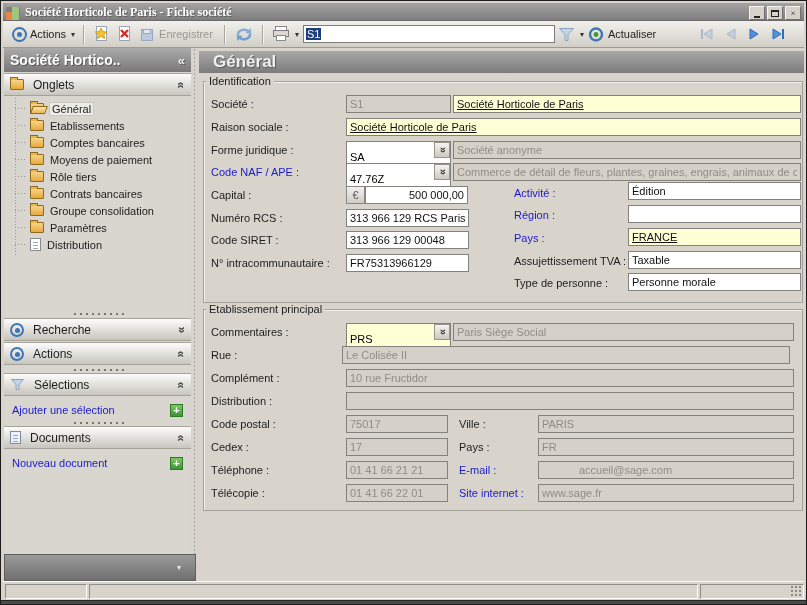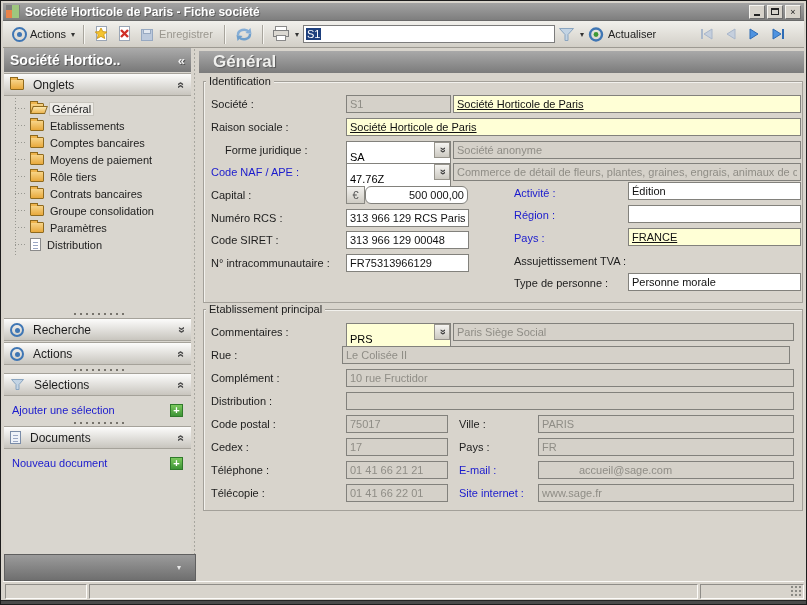--- a/index.html
+++ b/index.html
@@ -2,22 +2,22 @@
 <html><head>
 <meta charset="utf-8">
 <style>
   * { box-sizing: border-box; margin: 0; padding: 0; }
   html,body { width:807px; height:605px; }
   body { font-family:"Liberation Sans", sans-serif; font-size:11px; background:#000; }
   .window { position:relative; width:807px; height:605px; background:#d8d4cc; border:1px solid #1c1c1c; overflow:hidden; }
 
   
   .titlebar { position:absolute; left:2px; top:2px; right:2px; height:18px;
-    background:linear-gradient(#a3a3a3,#7e7e7e); display:flex; align-items:center; padding:0 3px;
-    border-bottom:1px solid #6a6a6a; }
+    background:linear-gradient(#a3a3a3,#7e7e7e); display:flex; align-items:flex-end; padding:0 3px;
+    border-bottom:1px solid #6a6a6a;font-family:Liberation Serif, serif; }
   .appicon { width:14px; height:13px; position:relative; background:#7e7e7e; margin-right:5px; }
   .appicon i { position:absolute; display:block; }
   .appicon .a1 { left:0; bottom:0; width:6px; height:8px; background:#e8834a; }
   .appicon .a2 { left:6px; bottom:0; width:7px; height:13px; background:#9ec67e; }
   .title-text { color:#fff; font-weight:bold; font-size:12px; text-shadow:1px 1px 0 #5c5c5c; white-space:nowrap; }
   .winbtns { margin-left:auto; display:flex; gap:2px; }
   .wbtn { width:16px; height:14px; background:#d6d2ca; border:1px solid; border-color:#f5f4f0 #6e6e6e #6e6e6e #f5f4f0;
     display:flex; align-items:center; justify-content:center; font-size:9px; color:#222; }
   .wbtn .minb { width:6px; height:2px; background:#222; margin-top:7px; }
   .wbtn .maxb { width:8px; height:7px; border:1px solid #222; border-top-width:2px; }
@@ -329,61 +329,62 @@
     <span class="grouplabel" style="left:8px;top:27px">Identification</span>
     <div class="groupbox" style="left:5px;top:33px;width:600px;height:222px"></div>
 
     <span class="flabel" style="left:13px;top:47px">Société :</span>
     <input class="fld disabled" style="left: 148px; top: 47px; width: 105px;" readonly="" value="S1">
     <input class="fld yellow" style="left: 255px; top: 47px; width: 348px;" value="Société Horticole de Paris">
 
     <span class="flabel" style="left:13px;top:70px">Raison sociale :</span>
     <input class="fld yellow" style="left: 148px; top: 70px; width: 455px;" value="Société Horticole de Paris">
 
-    <span class="flabel" style="left:27px;top:93px">Forme juridique :</span>
+    <span class="flabel" style="left:13px;top:93px">Forme juridique :</span>
     <div class="combo" style="left:148px;top:93px;width:105px">
       <input value="SA" style="">
       <span class="combo-btn">
           <span class="rot-down">«</span>
         </span>
     </div>
     <input class="fld disabled" style="left: 255px; top: 93px; width: 348px;" readonly="" value="Société anonyme">
 
     <span class="flabel blue" style="left:13px;top:115px">Code NAF / APE :</span>
     <div class="combo" style="left:148px;top:115px;width:105px">
       <input value="47.76Z" style="">
       <span class="combo-btn">
           <span class="rot-down">«</span>
         </span>
     </div>
     <input class="fld disabled" style="left: 255px; top: 115px; width: 348px;" readonly="" value="Commerce de détail de fleurs, plantes, graines, engrais, animaux de com">
 
     <span class="flabel" style="left:13px;top:138px">Capital :</span>
     <span class="eurobtn" style="left:148px;top:138px">€</span>
-    <input class="fld num" style="left: 167px; top: 138px; width: 103px; border-radius: 6px;" value="500 000,00">
+    <input class="fld num" style="left: 167px; top: 138px; width: 103px;" value="500 000,00">
 
     <span class="flabel" style="left:13px;top:161px">Numéro RCS :</span>
     <input class="fld" style="left: 148px; top: 161px; width: 123px;" value="313 966 129 RCS Paris">
 
     <span class="flabel" style="left:13px;top:183px">Code SIRET :</span>
     <input class="fld" style="left: 148px; top: 183px; width: 123px;" value="313 966 129 00048">
 
     <span class="flabel" style="left:13px;top:206px">N° intracommunautaire :</span>
     <input class="fld" style="left: 148px; top: 206px; width: 123px;" value="FR75313966129">
 
     <span class="flabel blue" style="left:316px;top:136px">Activité :</span>
     <input class="fld" style="left: 430px; top: 134px; width: 173px;" value="Édition">
 
     <span class="flabel blue" style="left:316px;top:158px">Région :</span>
     <input class="fld" style="left: 430px; top: 157px; width: 173px;" value="">
 
     <span class="flabel blue" style="left:316px;top:181px">Pays :</span>
     <input class="fld yellow" style="left: 430px; top: 180px; width: 173px;" value="FRANCE">
 
     <span class="flabel" style="left:316px;top:204px">Assujettissement TVA :</span>
+    <input class="fld" style="left: 430px; top: 203px; width: 173px;" value="Taxable">
 
     <span class="flabel" style="left:316px;top:226px">Type de personne :</span>
     <input class="fld" style="left: 430px; top: 225px; width: 173px;" value="Personne morale">
 
     <span class="grouplabel" style="left:8px;top:255px">Etablissement principal</span>
     <div class="groupbox" style="left:5px;top:261px;width:600px;height:202px"></div>
 
     <span class="flabel" style="left:13px;top:275px">Commentaires :</span>
     <div class="combo" style="left:148px;top:275px;width:105px">
       <input class="yellow" value="PRS" style="">

